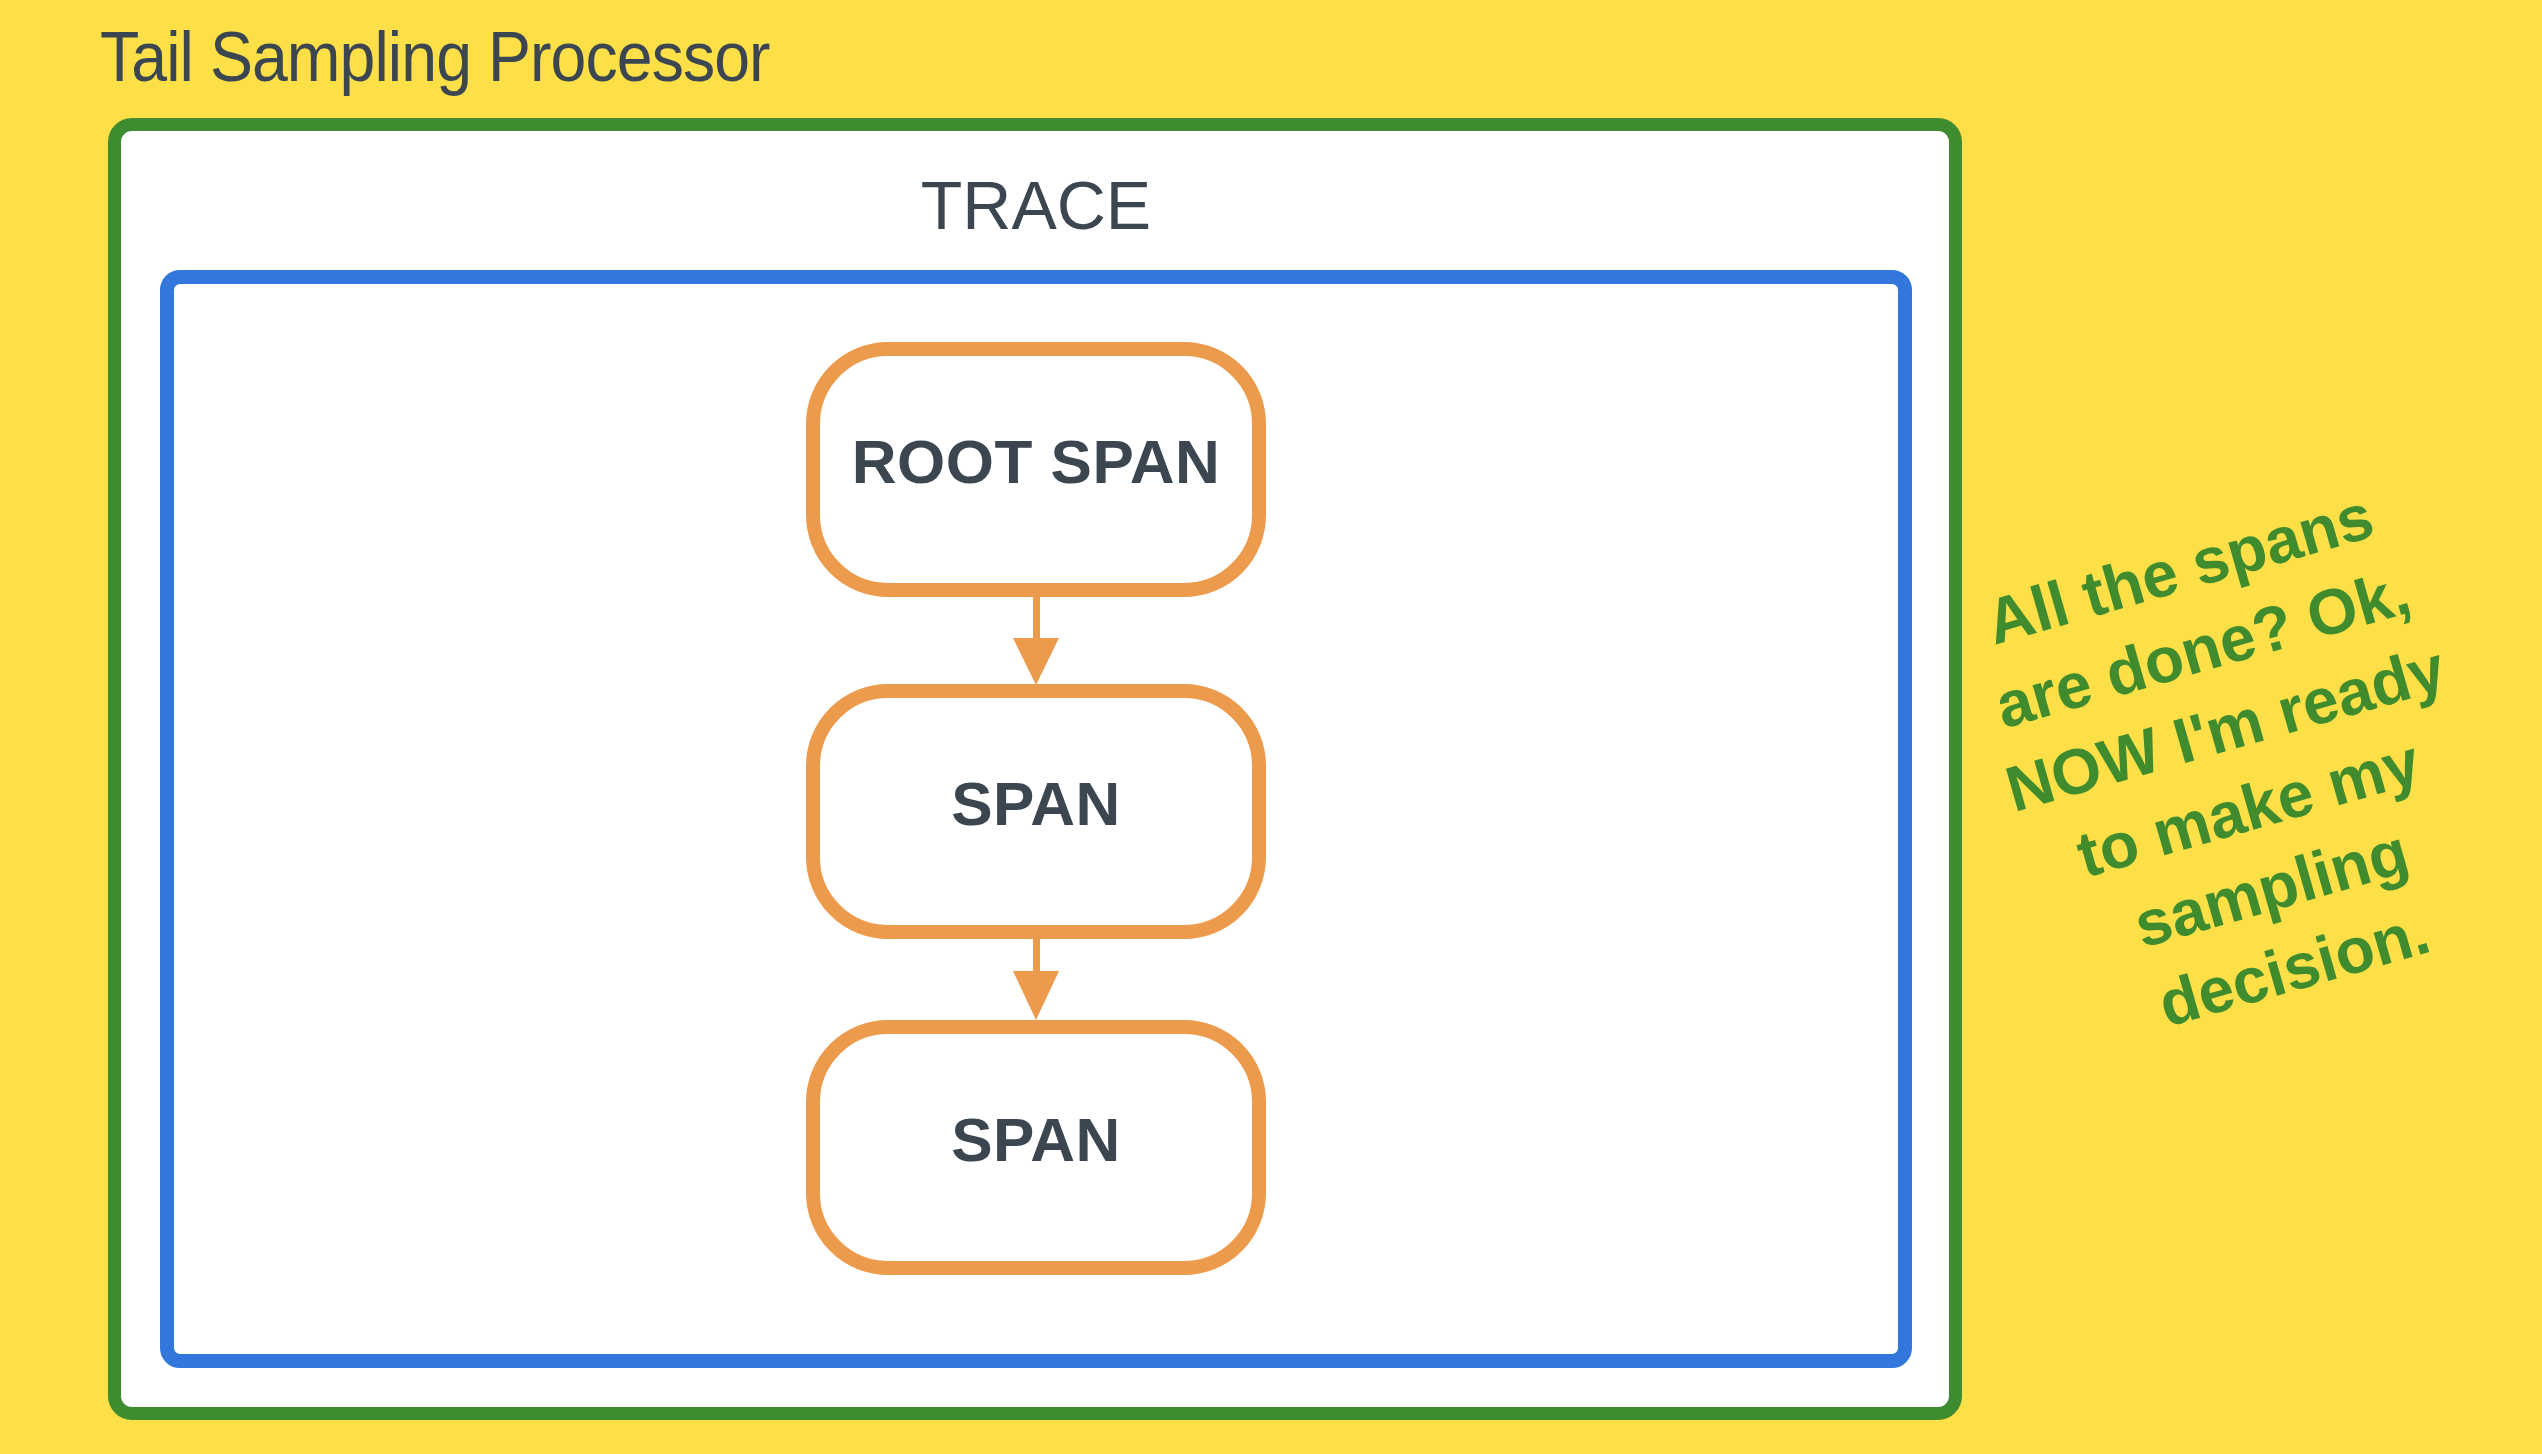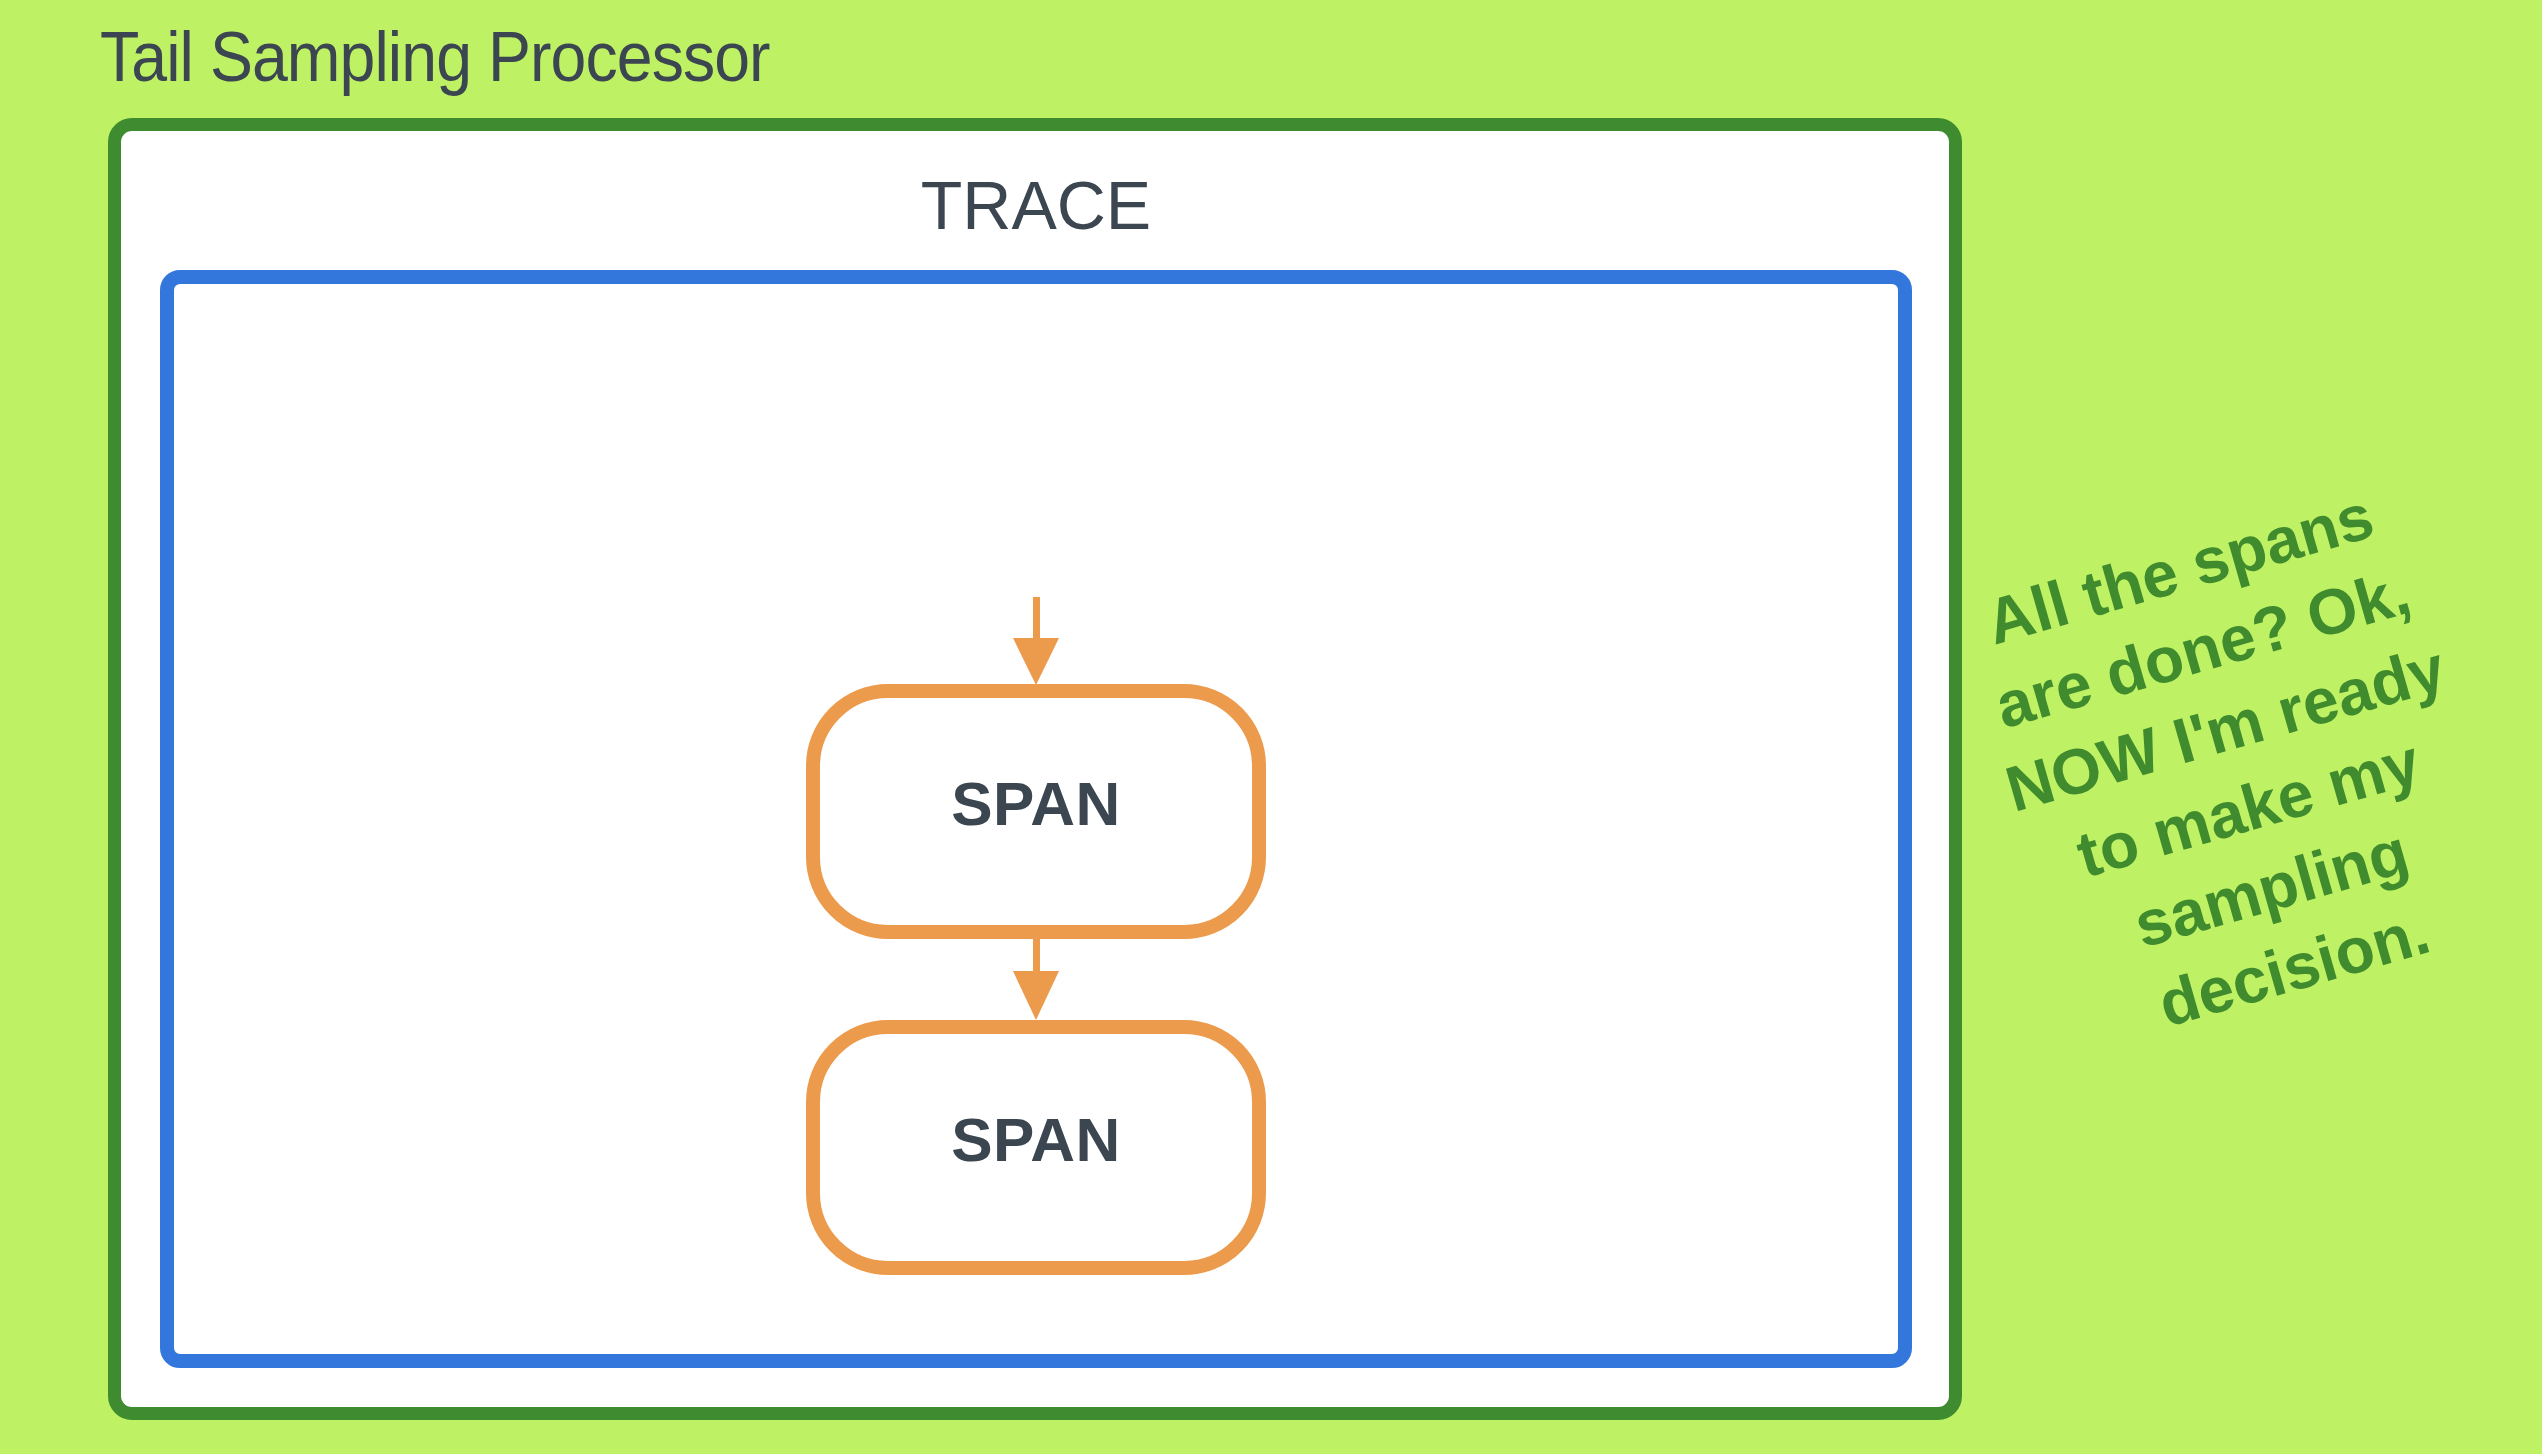--- a/index.html
+++ b/index.html
@@ -4,21 +4,21 @@
 <style>
   html, body {
     margin: 0;
     padding: 0;
     background: #ffffff;
   }
   #canvas {
     position: relative;
     width: 2542px;
     height: 1454px;
-    background: #bef264;
+    background: #fde047;
     font-family: "Liberation Sans", "DejaVu Sans", sans-serif;
     overflow: hidden;
   }
 
   .diagram-title {
     position: absolute;
     left: 100px;
     top: 22px;
     font-size: 70px;
     line-height: 70px;
@@ -132,20 +132,23 @@
 <div id="canvas">
 
   <div class="diagram-title">Tail Sampling Processor</div>
 
   <div class="outer-box"></div>
 
   <div class="trace-label">TRACE</div>
 
   <div class="trace-box"></div>
 
+  <div class="pill pill-root">
+    <span class="pill-label">ROOT SPAN</span>
+  </div>
 
   <div class="arrow-tail arrow1-tail"></div>
   <div class="arrow-head arrow1-head"></div>
 
   <div class="pill pill-mid">
     <span class="pill-label">SPAN</span>
   </div>
 
   <div class="arrow-tail arrow2-tail"></div>
   <div class="arrow-head arrow2-head"></div>

